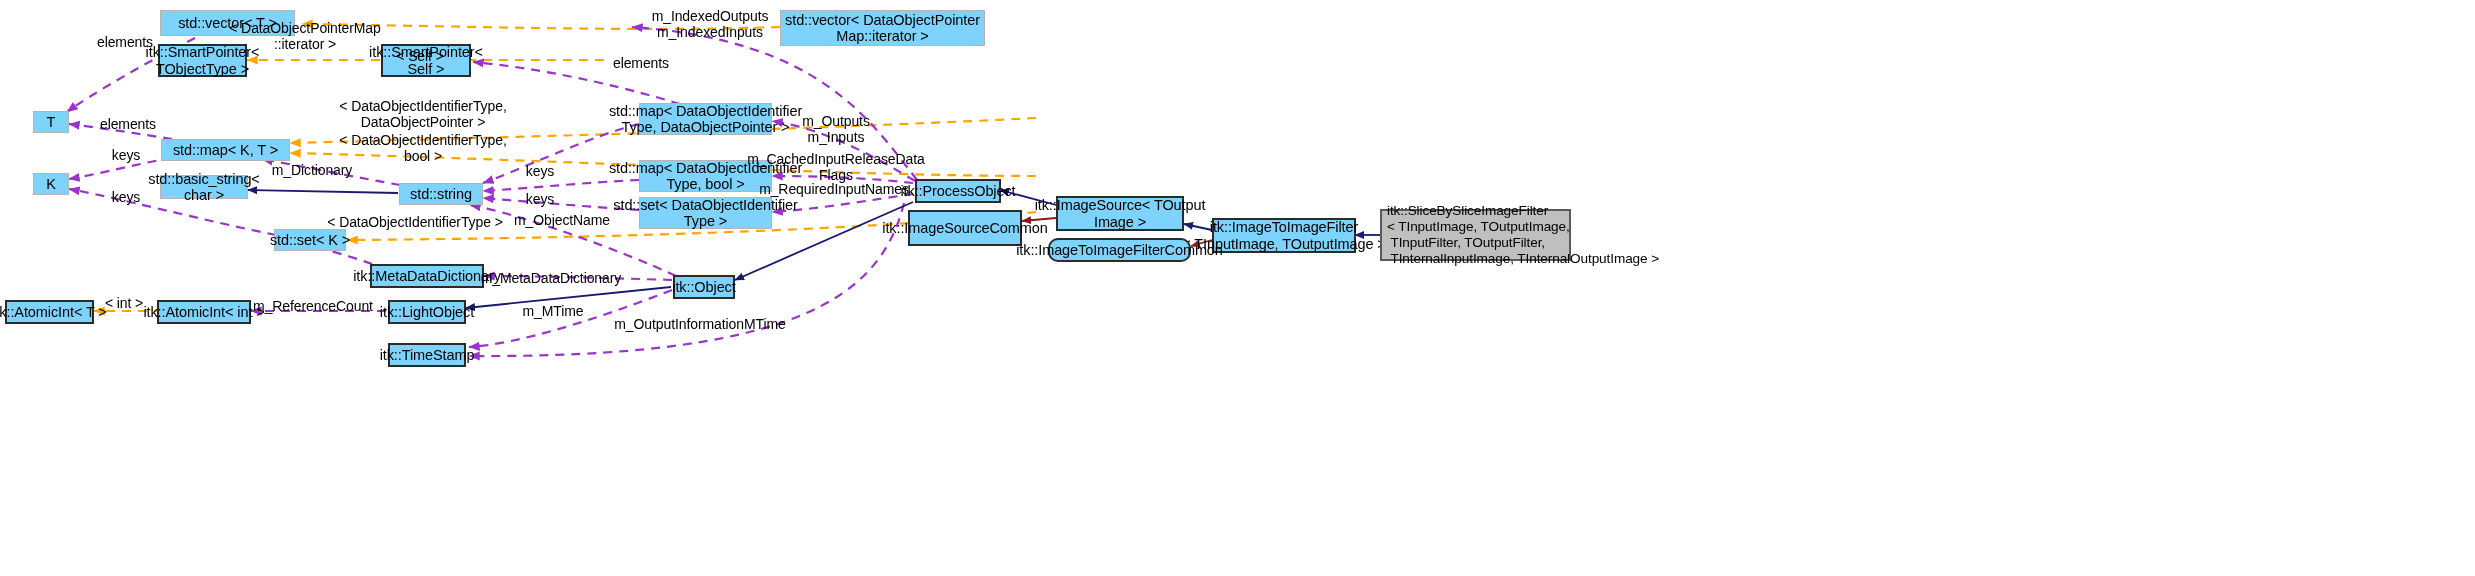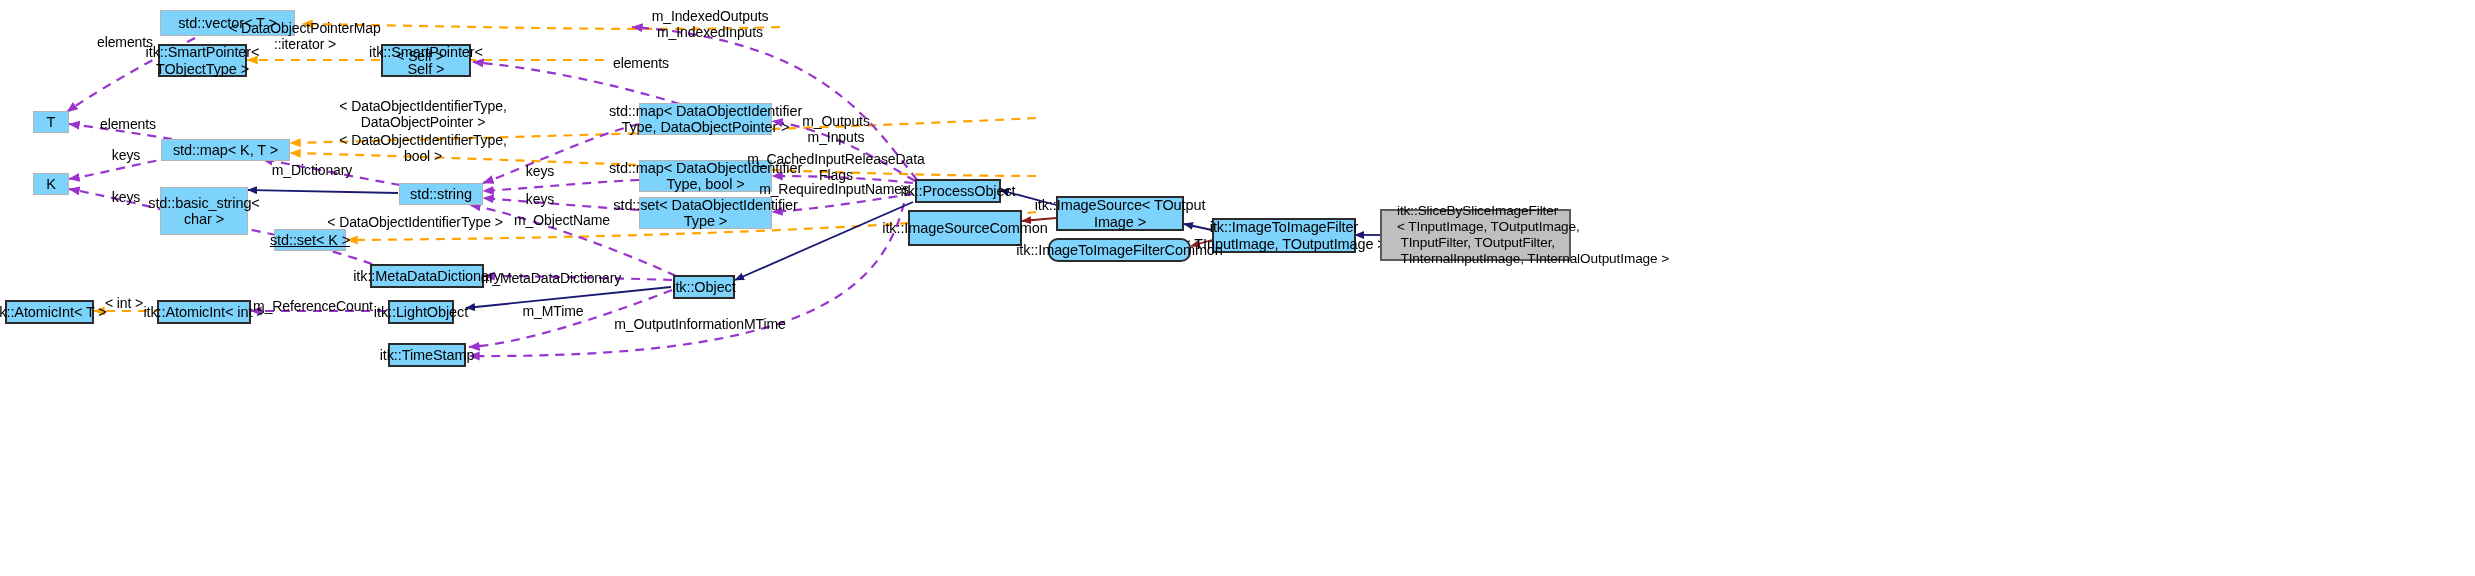--- a/index.html
+++ b/index.html
@@ -35,21 +35,21 @@
     white-space: pre;
     letter-spacing: -0.1px;
   }
   .node.thin   { border: 1px solid #b4b4b4; }
   .node.thick  { border: 2px solid #2b2b2b; }
   .node.hl {
     border: 2px solid #5a5a5a;
     background: #bfbfbf;
     justify-content: flex-start;
     text-align: left;
-    padding-left: 15px;
+    padding-left: 5px;
   }
   .edge-label {
     position: absolute;
     font-size: 14px;
     line-height: 1.14;
     color: #000000;
     white-space: pre;
     text-align: center;
     transform: translateX(-50%);
     letter-spacing: -0.1px;
@@ -140,20 +140,24 @@
 
     <path d="M 1056,218 L 1022,221" fill="none" stroke="#8b1a1a" stroke-width="1.8" marker-end="url(#ar-red)"></path>
 
     <path d="M 1212,240 L 1191,246" fill="none" stroke="#8b1a1a" stroke-width="1.8" marker-end="url(#ar-red)"></path>
   </svg>
 
   <div class="node thin" style="left:160px;top:10px;width:135px;height:26px;">
     <span>std::vector&lt; T &gt;</span>
   </div>
 
+  <div class="node thin" style="left:780px;top:10px;width:205px;height:36px;">
+    <span>std::vector&lt; DataObjectPointer
+Map::iterator &gt;</span>
+  </div>
 
   <div class="node thick" style="left:158px;top:44px;width:89px;height:33px;">
     <span>itk::SmartPointer&lt;
 TObjectType &gt;</span>
   </div>
 
   <div class="node thick" style="left:381px;top:44px;width:90px;height:33px;">
     <span>itk::SmartPointer&lt;
 Self &gt;</span>
   </div>
@@ -189,21 +193,21 @@
   </div>
 
   <div class="node thin" style="left:161px;top:139px;width:129px;height:22px;">
     <span>std::map&lt; K, T &gt;</span>
   </div>
 
   <div class="node thin" style="left:33px;top:173px;width:36px;height:22px;">
     <span>K</span>
   </div>
 
-  <div class="node thin" style="left:160px;top:175px;width:88px;height:48px;margin-top:12px;">
+  <div class="node thin" style="left:160px;top:175px;width:88px;height:24px;">
     <span>std::basic_string&lt;
 char &gt;</span>
   </div>
 
   <div class="node thin" style="left:399px;top:183px;width:84px;height:22px;">
     <span>std::string</span>
   </div>
 
   <div class="node thin" style="left:639px;top:160px;width:133px;height:32px;">
     <span>std::map&lt; DataObjectIdentifier
@@ -216,41 +220,41 @@
   </div>
 
   <div class="node thick" style="left:908px;top:210px;width:114px;height:36px;">
     <span>itk::ImageSourceCommon</span>
   </div>
 
   <div class="node thick" style="left:1048px;top:238px;width:143px;height:24px;border-radius:10px;">
     <span>itk::ImageToImageFilterCommon</span>
   </div>
 
-  <div class="node thin" style="left:274px;top:229px;width:72px;height:22px;text-decoration:underline;">
+  <div class="node thin" style="left:274px;top:229px;width:72px;height:22px;">
     <span>std::set&lt; K &gt;</span>
   </div>
 
   <div class="node thick" style="left:370px;top:264px;width:114px;height:24px;justify-content:center;">
     <span>itk::MetaDataDictionary</span>
   </div>
 
   <div class="node thick" style="left:673px;top:275px;width:62px;height:24px;">
     <span>itk::Object</span>
   </div>
 
   <div class="node thick" style="left:5px;top:300px;width:89px;height:24px;">
     <span>itk::AtomicInt&lt; T &gt;</span>
   </div>
 
   <div class="node thick" style="left:157px;top:300px;width:94px;height:24px;">
     <span>itk::AtomicInt&lt; int &gt;</span>
   </div>
 
-  <div class="node thick" style="left:388px;top:300px;width:66px;height:24px;">
+  <div class="node thick" style="left:388px;top:300px;width:78px;height:24px;">
     <span>itk::LightObject</span>
   </div>
 
   <div class="node thick" style="left:388px;top:343px;width:78px;height:24px;">
     <span>itk::TimeStamp</span>
   </div>
 
   <div class="edge-label" style="left:305px;top:0px;margin-top:21px;"><span>&lt; DataObjectPointerMap
 ::iterator &gt;</span></div>
 

